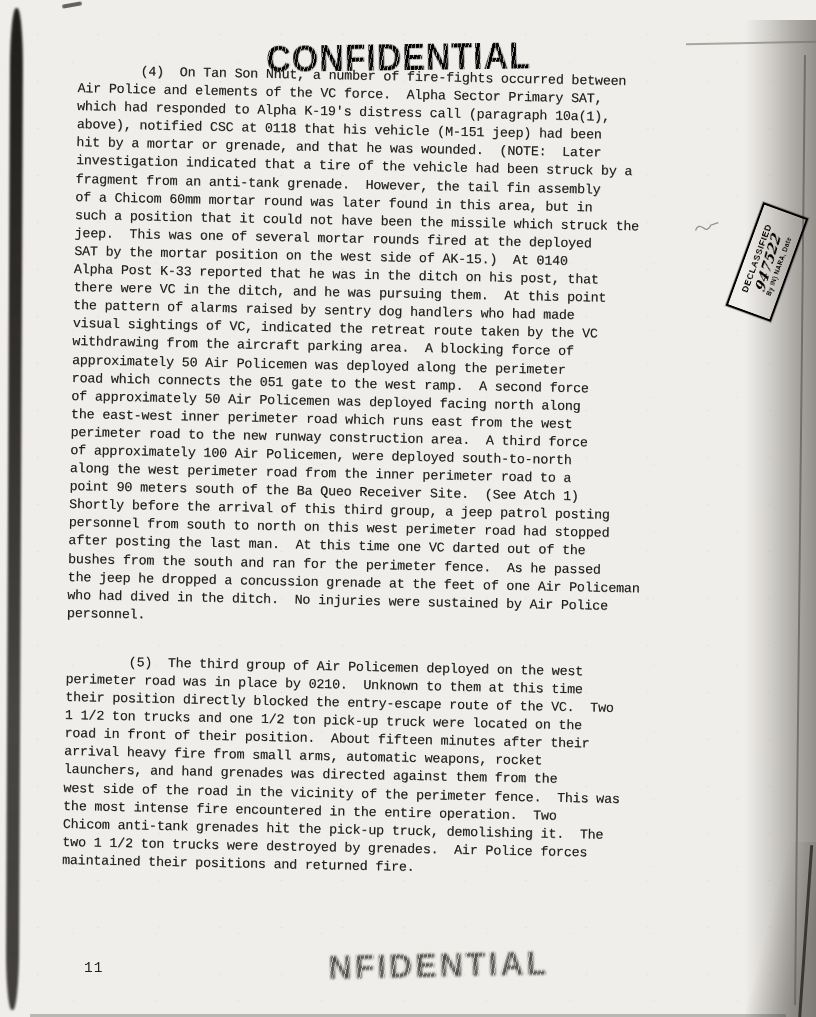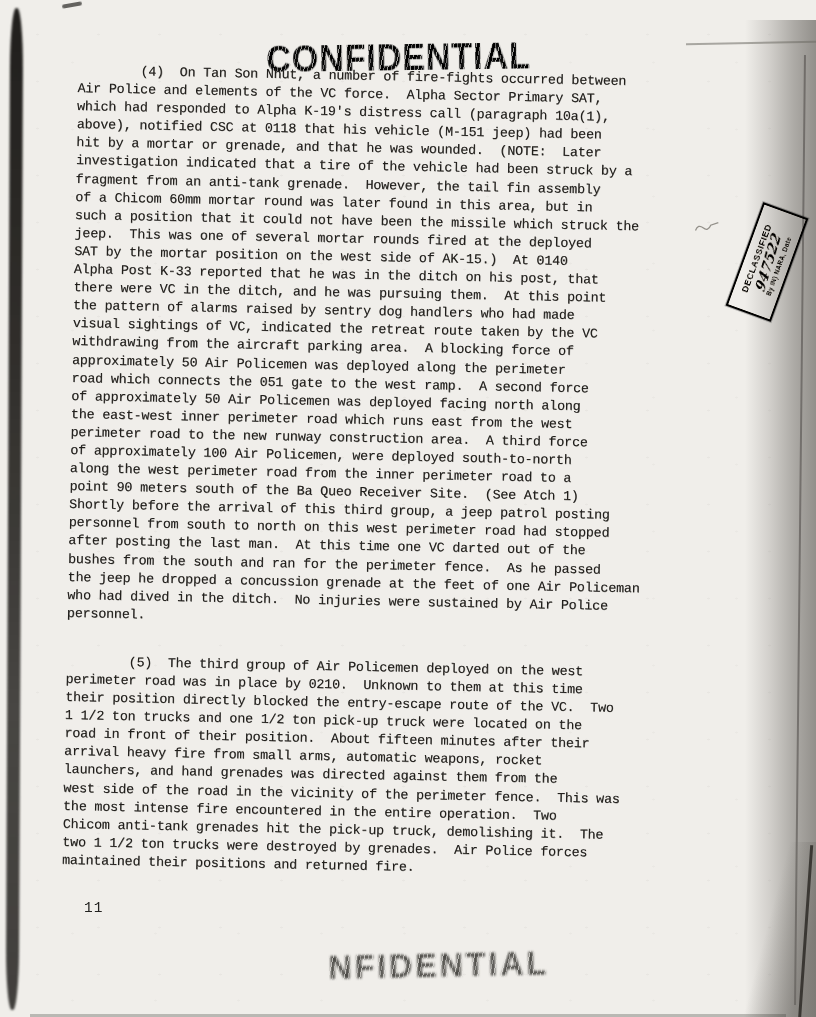--- a/index.html
+++ b/index.html
@@ -105,21 +105,21 @@
   .stamp-bottom {
     position: absolute; left: 328px; top: 948px;
     font-size: 34px; letter-spacing: 3px;
     color: #2c2b28; opacity: 0.72;
     transform: rotate(-1.2deg) scaleX(0.95);
     transform-origin: left top;
     filter: blur(0.9px) contrast(1.4);
   }
 
   .page-number {
-    position: absolute; left: 84px; top: 900px;
+    position: absolute; left: 84px; top: 960px;
     font-size: 14.5px; color: #232220;
     letter-spacing: 1px;
   }
 
   
   .declass-stamp {
     position: absolute; left: 712px; top: 238px;
     width: 110px; height: 48px;
     border: 2.5px solid #141311;
     background: rgba(244,242,238,0.9);

